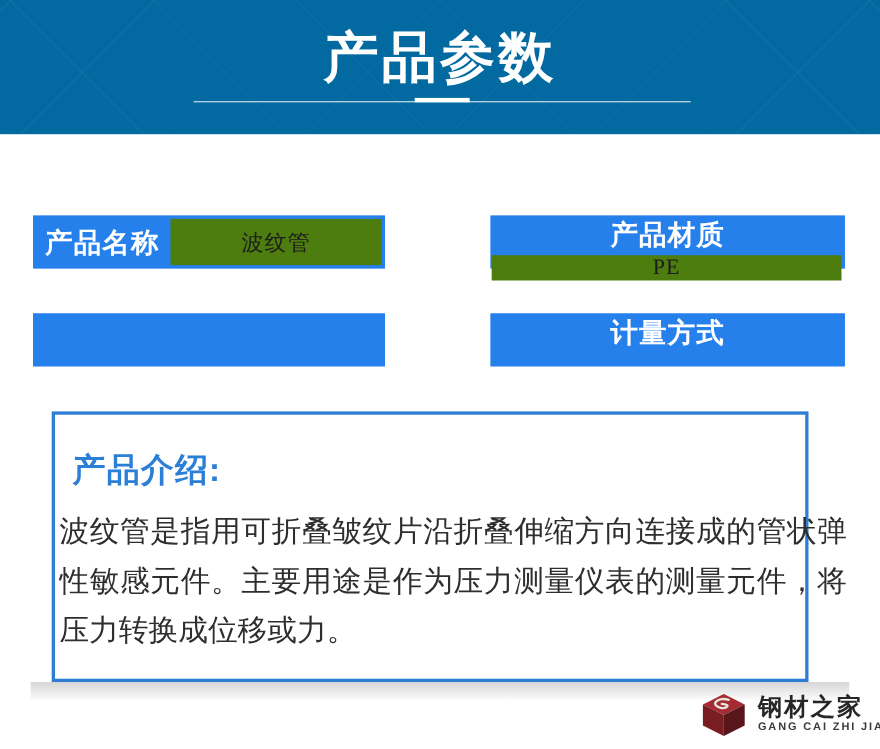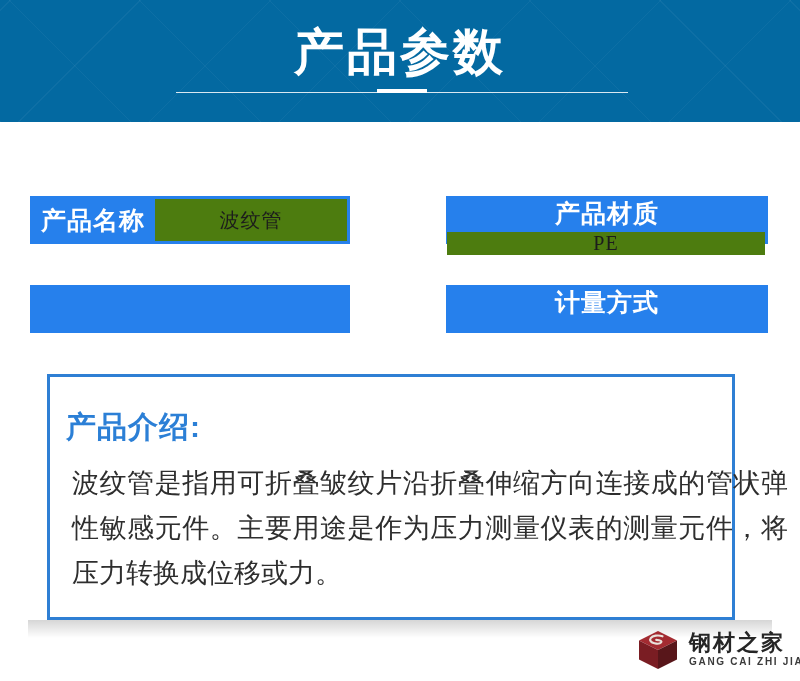--- a/index.html
+++ b/index.html
@@ -149,21 +149,21 @@
     top: 30px;
     color: #2b7fd6;
     font-size: 30px;
     font-weight: bold;
     letter-spacing: 1px;
     white-space: nowrap;
   }
 
   .intro-body {
     position: absolute;
-    left: 22px;
+    left: 4px;
     top: 84px;
     width: 716px;
     color: #2e2e2e;
     font-size: 27px;
     line-height: 45px;
     letter-spacing: 0px;
     text-align: justify;
   }
 
   .intro-shadow {

